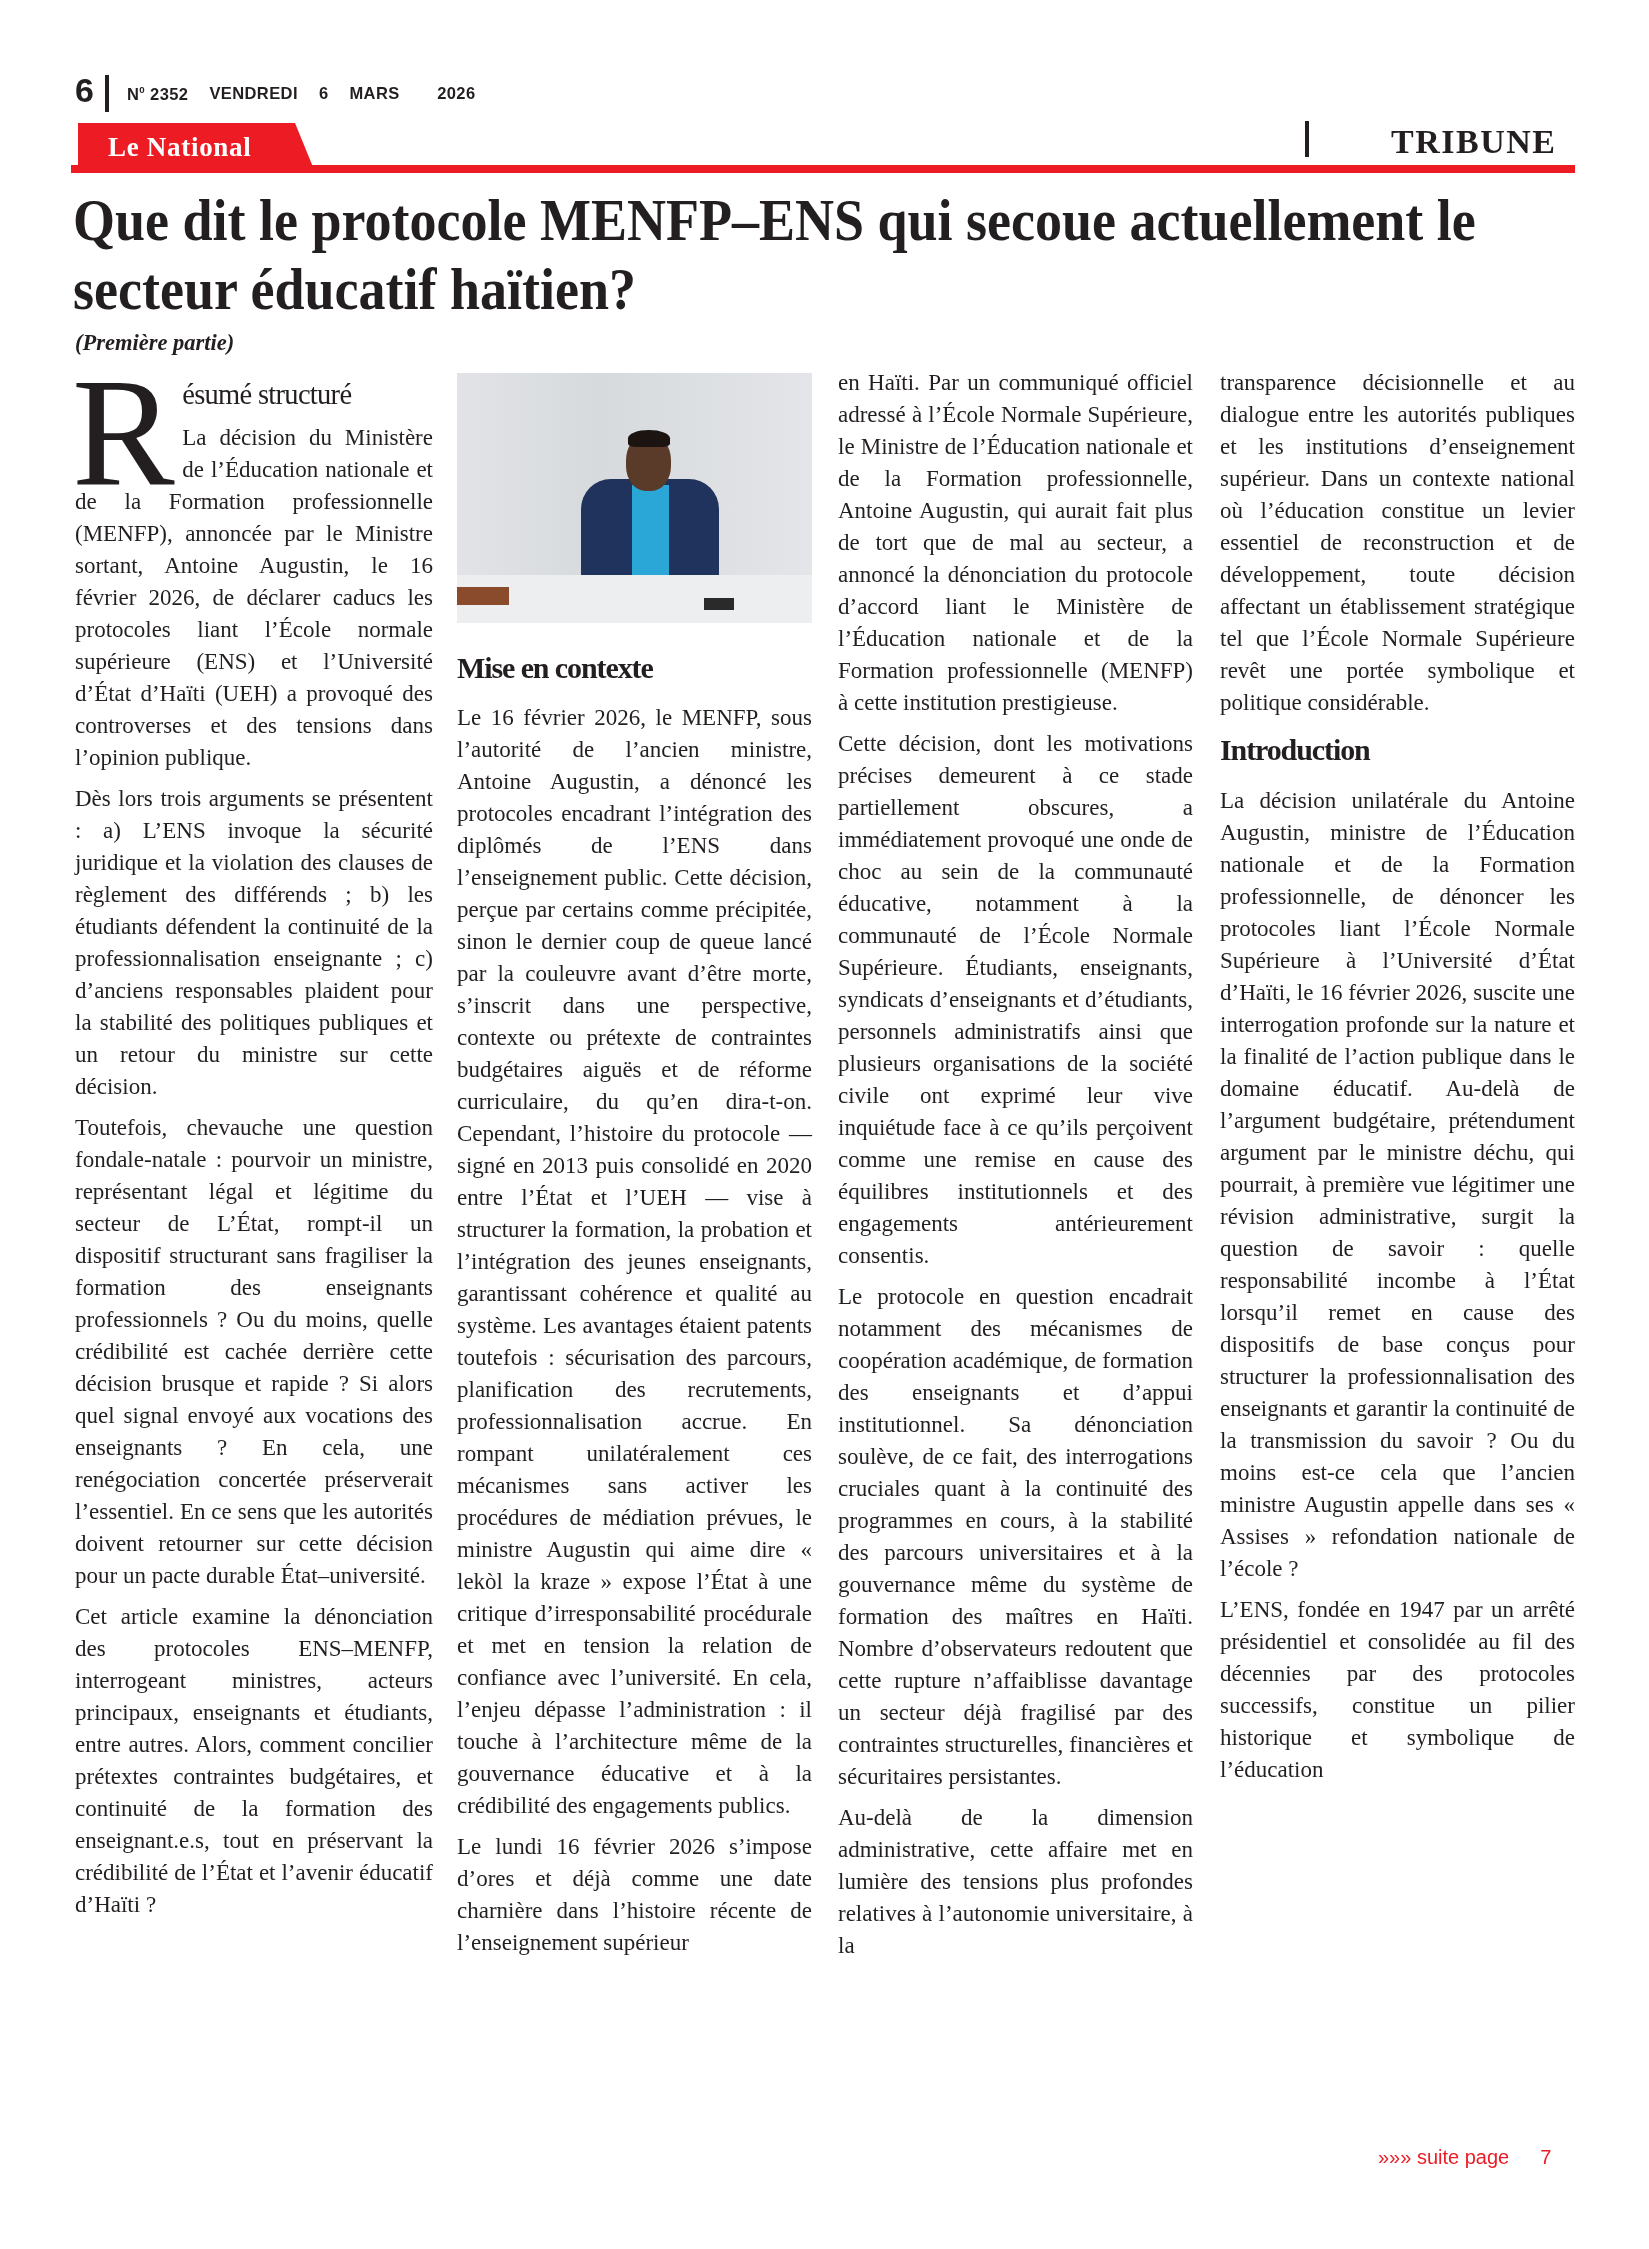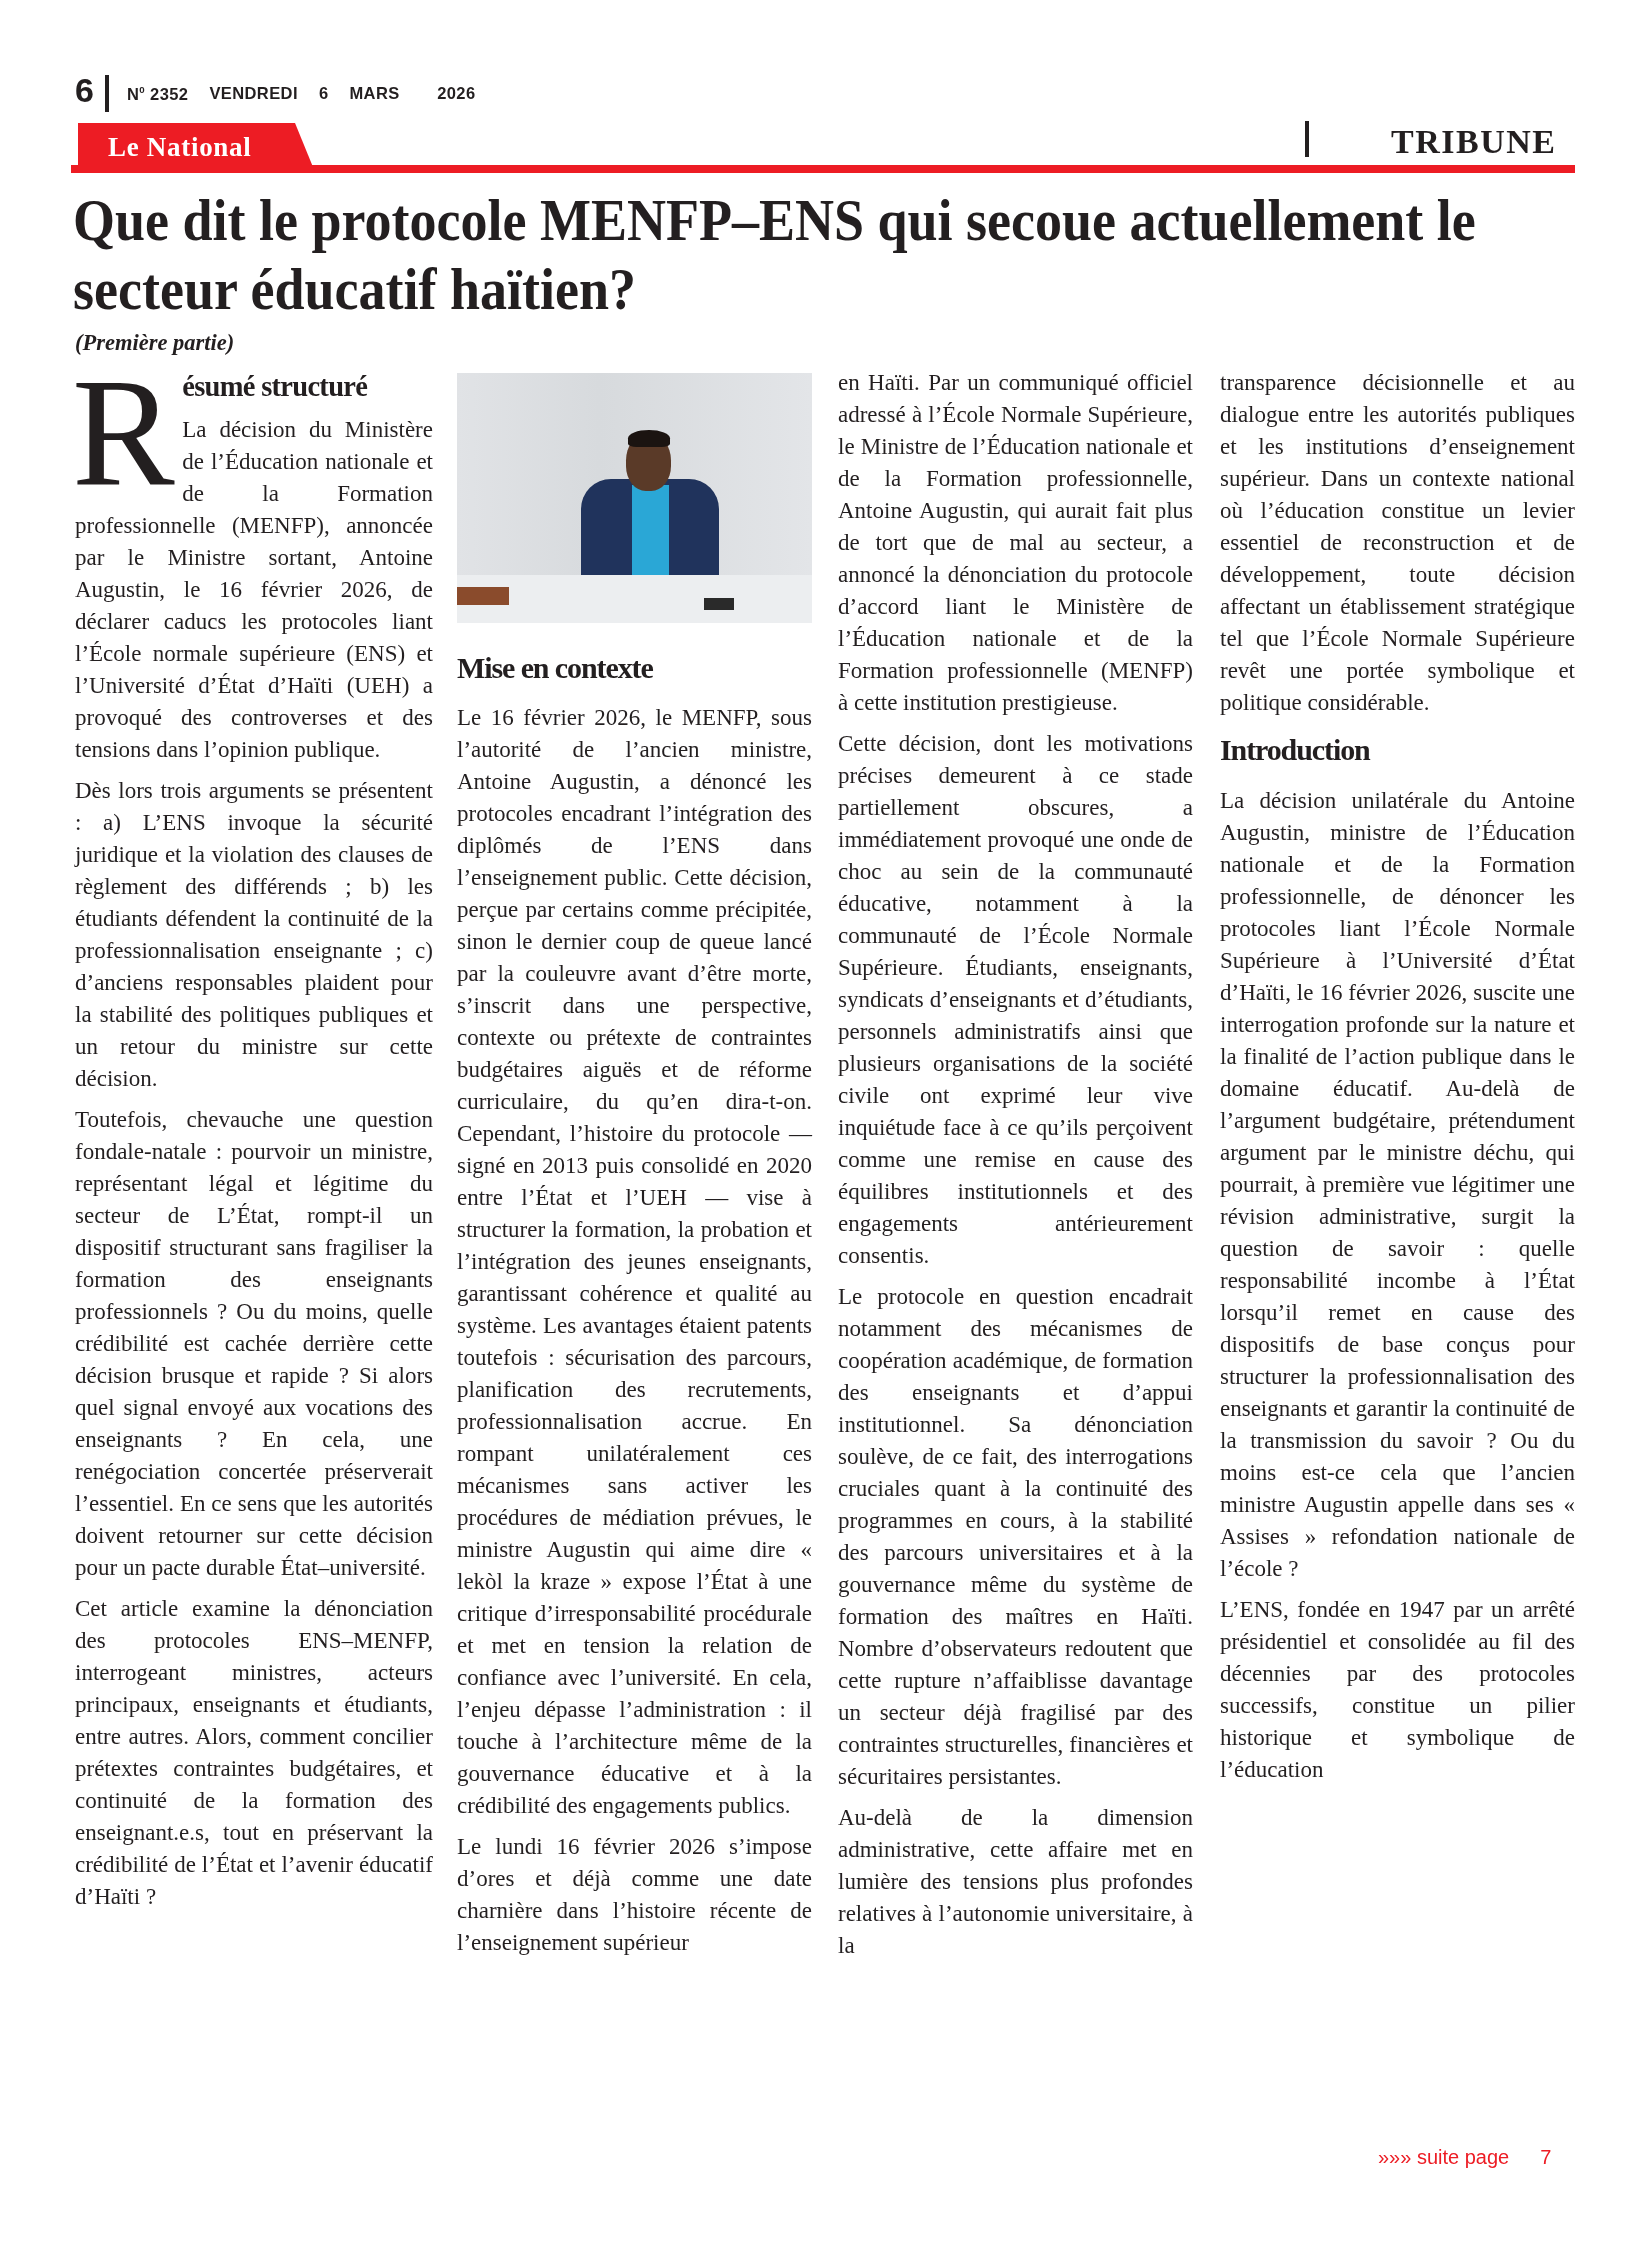--- a/index.html
+++ b/index.html
@@ -19,21 +19,21 @@
   .title { left:73px; top:186px; width:1507px; font-family:"Liberation Serif", serif; font-weight:bold; font-size:60px; line-height:69px; transform:scaleX(0.90); transform-origin:left top; width:1680px; }
   .subtitle { left:75px; top:330px; font-style:italic; font-weight:bold; font-size:22.5px; }
   
   .col { position:absolute; top:367px; font-size:23px; line-height:32px; text-align:justify; }
   .col p { margin:0 0 9px 0; }
   .c1 { left:75px; width:358px; }
   .c2 { left:457px; width:355px; }
   .c3 { left:838px; width:355px; }
   .c4 { left:1220px; width:355px; }
   .dropcap { float:left; font-size:154px; line-height:120px; margin:4.5px 7.5px -6px -3px; font-family:"Liberation Serif", serif; }
-  .kicker { font-weight:bold; font-size:28.5px; line-height:39px; letter-spacing:-0.7px; display:block; }
+  .kicker { font-weight:normal; font-size:28.5px; line-height:39px; letter-spacing:-0.7px; display:block;margin-top:8px; }
   .h2 { font-weight:bold; font-size:30px; letter-spacing:-1.1px; line-height:37px; margin:12px 0 16.5px 0; }
   .photo { width:355px; height:250px; margin:0 0 25.5px 0; position:relative; overflow:hidden;
     background:linear-gradient(90deg,#e1e3e6 0%,#d7dadd 40%,#e3e5e8 100%); }
   .photo .table { position:absolute; left:0; bottom:0; width:100%; height:48px; background:#eceef0; }
   .photo .jacket { position:absolute; left:124px; top:106px; width:138px; height:112px; background:#20335c; border-radius:30px 30px 4.5px 4.5px; }
   .photo .shirt { position:absolute; left:175px; top:112px; width:37px; height:105px; background:#2aa7d6; }
   .photo .head { position:absolute; left:169px; top:61px; width:45px; height:57px; background:#5a3a28; border-radius:46% 46% 44% 44%; }
   .photo .hair { position:absolute; left:171px; top:57px; width:42px; height:16.5px; background:#1b1411; border-radius:50% 50% 20% 20%; }
   .photo .item1 { position:absolute; left:0; top:214px; width:52px; height:18px; background:#8a4b2c; }
   .photo .item2 { position:absolute; left:247px; top:225px; width:30px; height:12px; background:#2a2a2a; }

